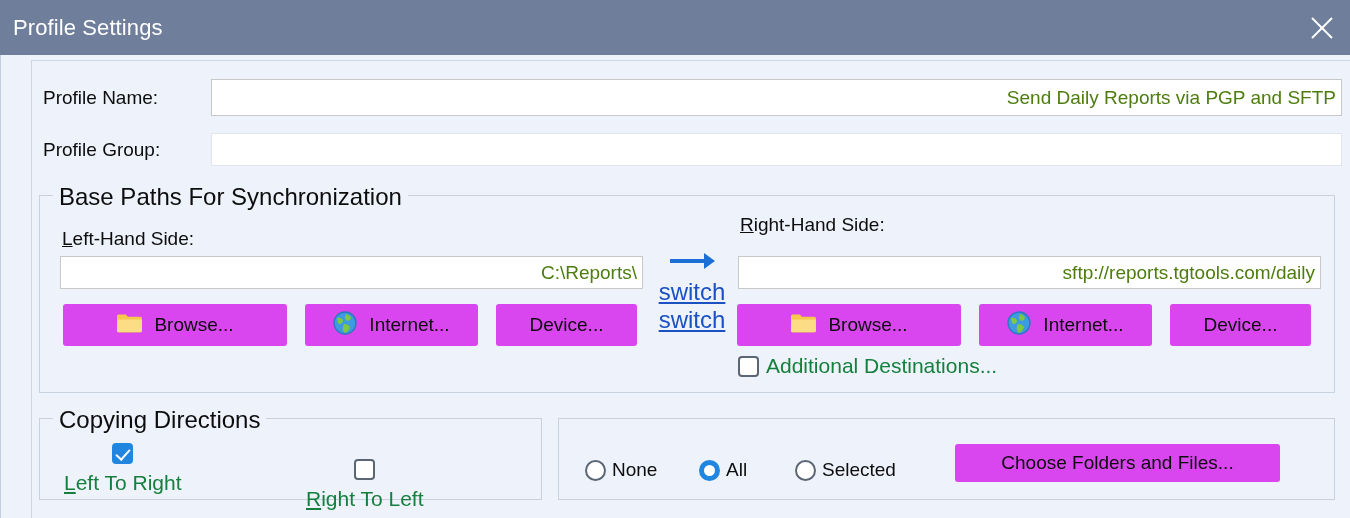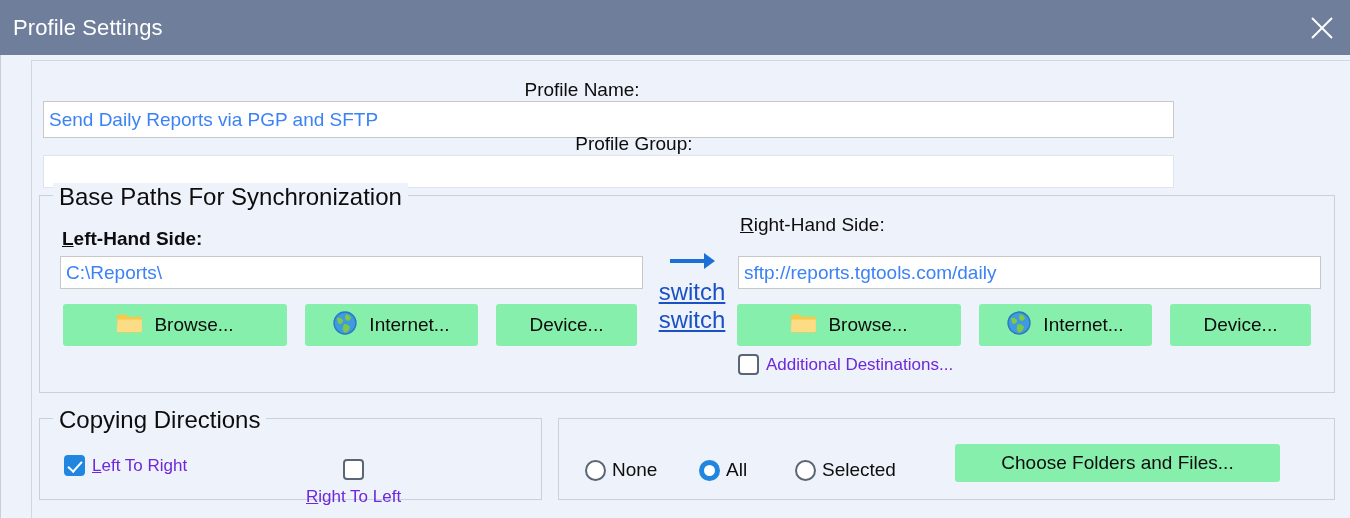--- a/index.html
+++ b/index.html
@@ -66,45 +66,45 @@
     border-left: 1px solid #ccd8e6;
     box-sizing: border-box;
     pointer-events: none;
   }
 
   
   .field-row {
     position: absolute;
     display: flex;
     align-items: center;
-    flex-direction: column;
   }
   .field-label {
     font-size: 19px;
     color: #0d0d0d;
     white-space: nowrap;
   }
   .text-input {
     background: #ffffff;
     border: 1px solid #c8c8c8;
     box-sizing: border-box;
     font-family: "Liberation Sans", sans-serif;
     font-size: 19px;
-    color: #3b82f6;
+    color: #4d7c0f;
     padding: 0 5px;
     outline: none;
     line-height: normal;
+    text-align: right;
   }
 
   #row-profile-name { left: 42px; top: 24px; }
   #row-profile-name .field-label { width: 168px; }
   #profile-name-input { width: 1131px; height: 37px; }
 
   #row-profile-group { left: 42px; top: 78px; }
-  #row-profile-group .field-label { width: 168px; text-align: right; }
+  #row-profile-group .field-label { width: 168px; }
   #profile-group-input { width: 1131px; height: 33px; border-color: #dfe4ee; }
 
   
   .groupbox {
     position: absolute;
     border: 1px solid #c7d2de;
     box-sizing: border-box;
   }
   .groupbox > .gb-title {
     position: absolute;
@@ -132,21 +132,21 @@
 
   
   .side-label {
     position: absolute;
     font-size: 19px;
     color: #0d0d0d;
     white-space: nowrap;
   }
   .accel { text-decoration: underline; }
 
-  #lhs-label { left: 22px; top: 32px; font-weight: bold; }
+  #lhs-label { left: 22px; top: 32px; }
   #rhs-label { left: 700px; top: 18px; }
 
   #lhs-input {
     position: absolute;
     left: 20px; top: 60px;
     width: 583px; height: 33px;
   }
   #rhs-input {
     position: absolute;
     left: 698px; top: 60px;
@@ -166,21 +166,21 @@
     font-size: 24px;
     color: #1a52c4;
     text-decoration: underline;
     line-height: 1.18;
     cursor: pointer;
     white-space: nowrap;
   }
 
   
   .btn {
-    background: #86efac;
+    background: #d946ef;
     border: none;
     border-radius: 3px;
     font-family: "Liberation Sans", sans-serif;
     font-size: 19px;
     color: #0d0d0d;
     display: inline-flex;
     align-items: center;
     justify-content: center;
     gap: 12px;
     cursor: pointer;
@@ -205,22 +205,22 @@
 
   .folder-icon, .globe-icon { display:block; flex: none; }
 
   
   .check-item {
     position: absolute;
     display: flex;
     align-items: center;
     gap: 7px;
     cursor: pointer;
-    font-size: 17px;
-    color: #6d28d9;
+    font-size: 21px;
+    color: #15803d;
     white-space: nowrap;
   }
   .cbox {
     width: 21px; height: 21px;
     box-sizing: border-box;
     border: 2px solid #5b6675;
     border-radius: 4px;
     background: #ffffff;
     flex: none;
     position: relative;
@@ -233,21 +233,21 @@
     content: "";
     position: absolute;
     left: 5px; top: 1px;
     width: 6px; height: 12px;
     border: solid #ffffff;
     border-width: 0 2.6px 2.6px 0;
     transform: rotate(42deg);
   }
 
   #chk-additional { left: 698px; top: 158px; }
-  #chk-left-to-right { left: 24px; top: 36px; }
+  #chk-left-to-right { left: 24px; top: 24px; flex-direction: column; }
   #chk-right-to-left { left: 266px; top: 40px; flex-direction: column; }
 
   
   .radio-item {
     position: absolute;
     display: flex;
     align-items: center;
     gap: 6px;
     cursor: pointer;
     font-size: 19px;

